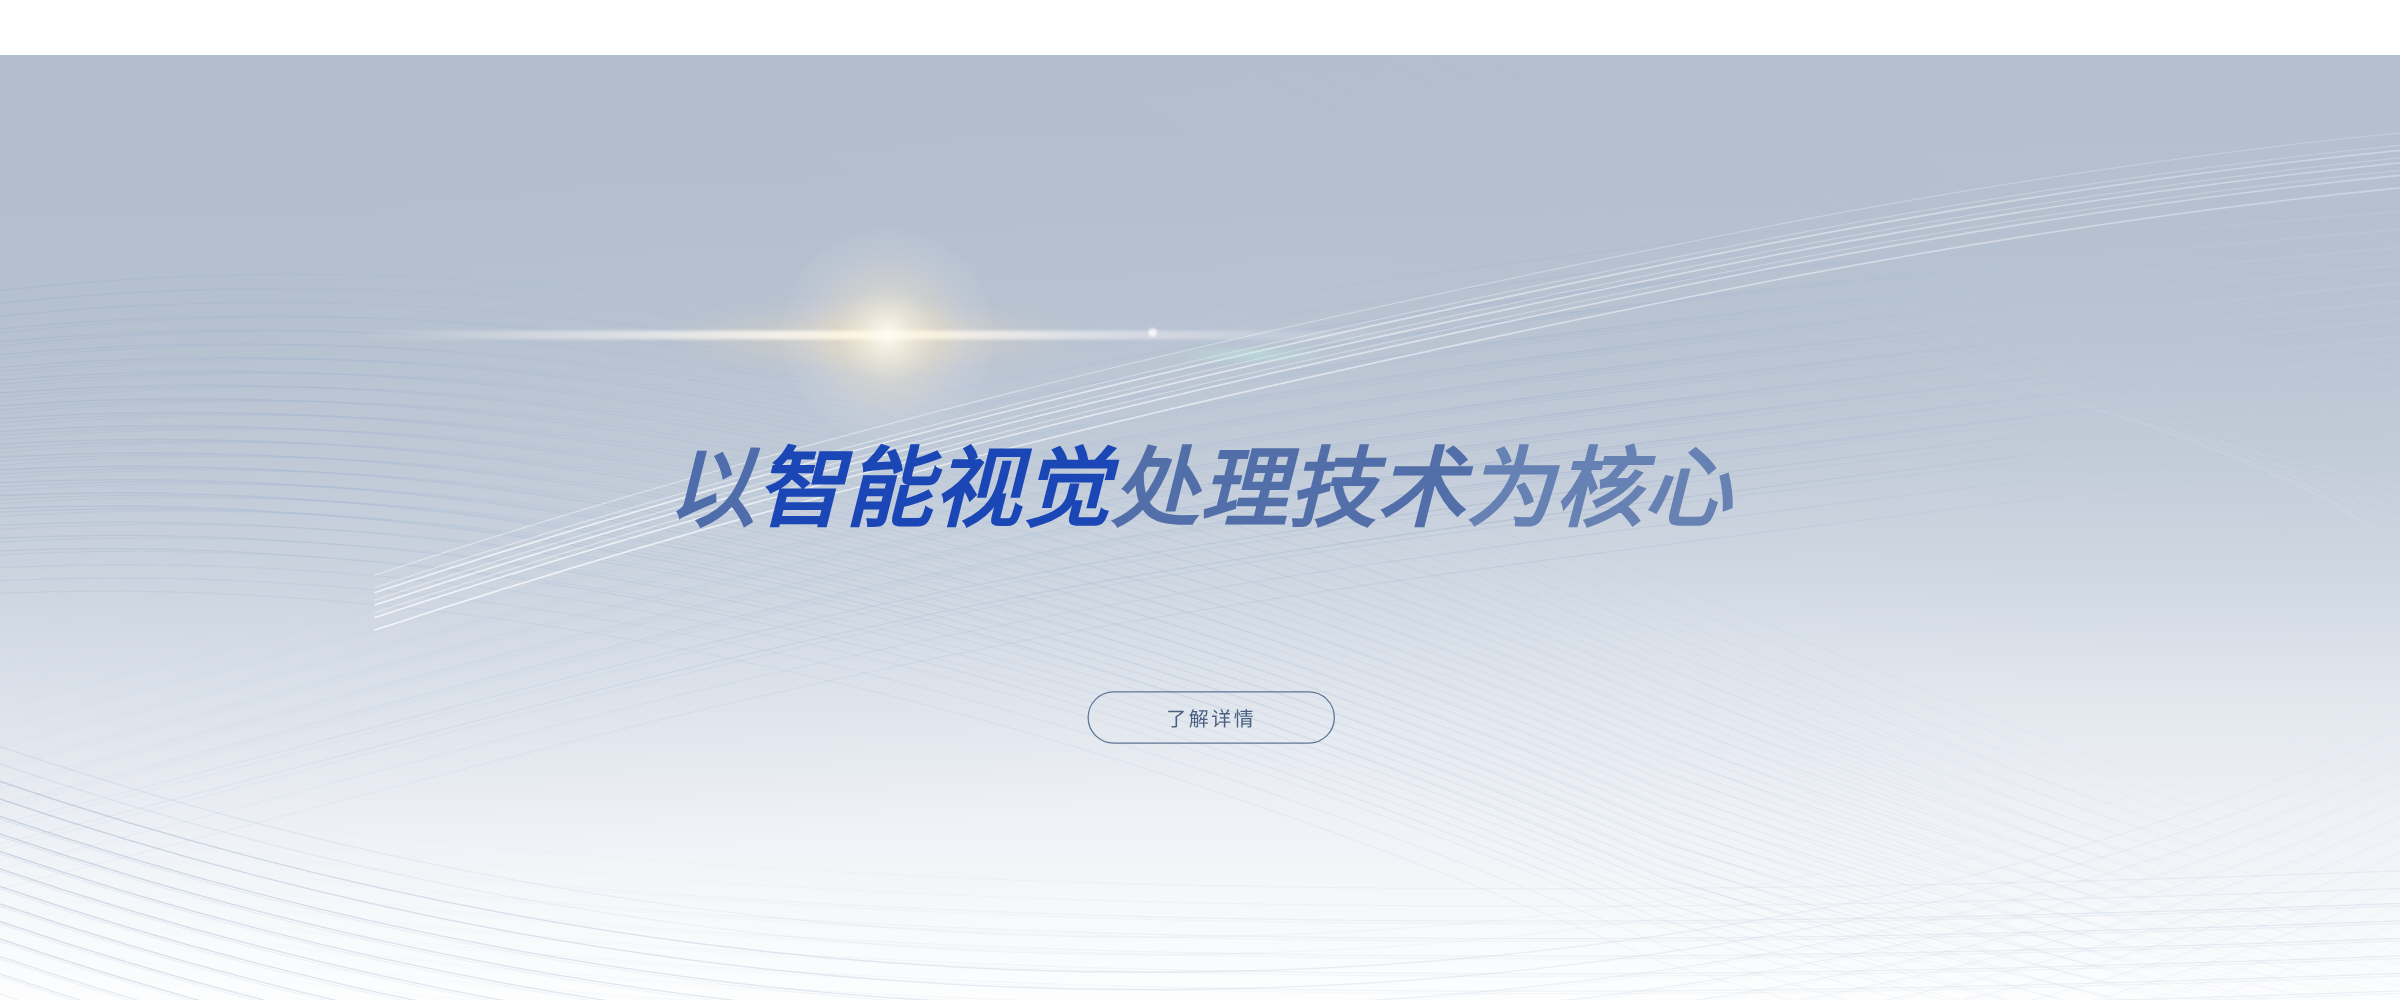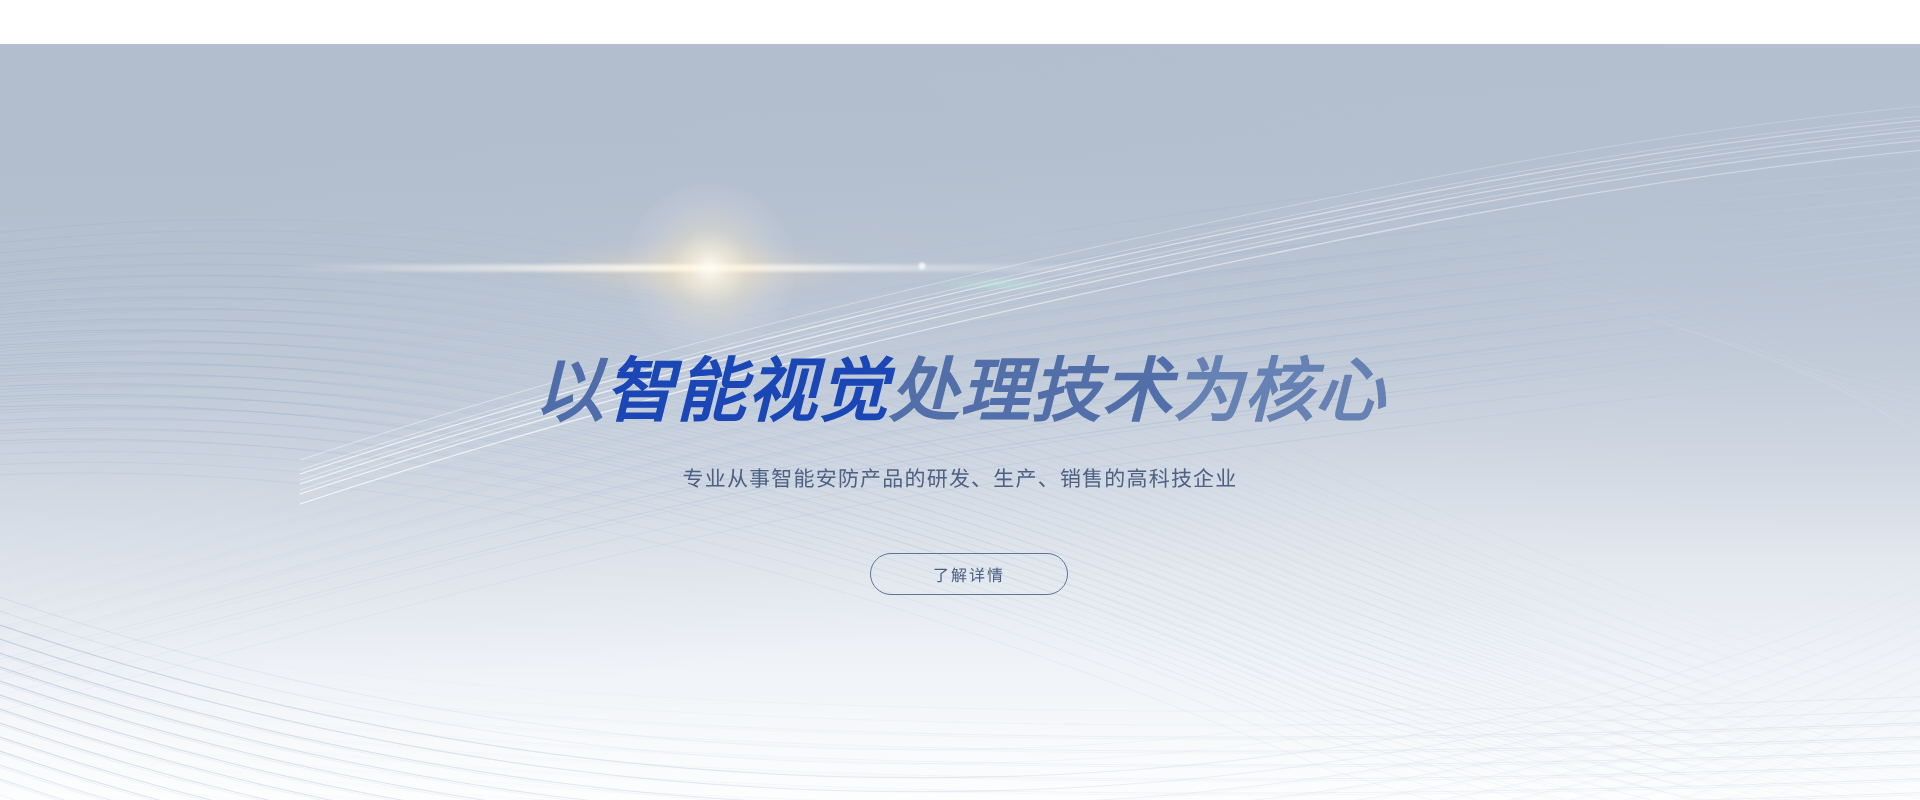--- a/index.html
+++ b/index.html
@@ -394,20 +394,19 @@
   <div class="flare-core"></div>
   <div class="flare-ghost"></div>
   <div class="flare-dot"></div>
 
   <div class="content">
 
     <h1 class="headline">
       <span class="seg seg-a">以</span><span class="seg seg-b">智能视觉</span><span class="seg seg-c">处理技术</span><span class="seg seg-d">为核心</span>
     </h1>
 
-    <p class="subtitle">专业从事智能安防产品的研发、生产、销售的高科技企业</p>
 
     <div class="cta-wrap">
       <button class="cta-button" type="button">了解详情</button>
     </div>
 
   </div>
 </div>
 
 </body></html>

